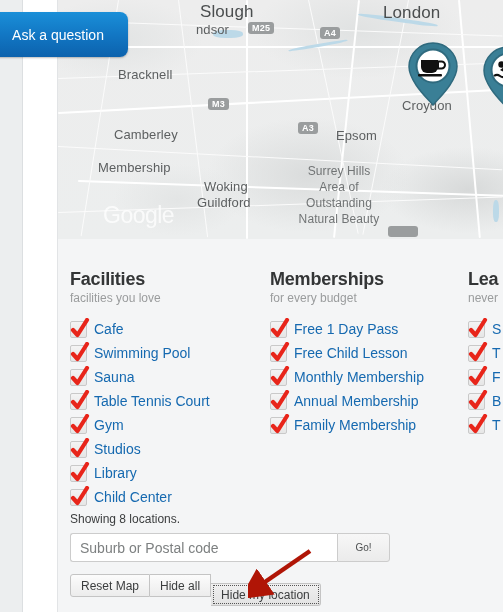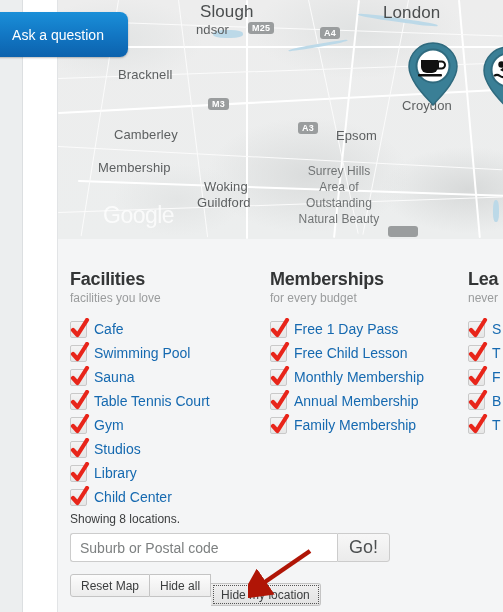--- a/index.html
+++ b/index.html
@@ -98,21 +98,21 @@
   #search-row{display:flex;width:320px;height:29px;}
   #search-input{
     flex:1;border:1px solid #ccc;border-right:none;background:#fff;
     border-radius:3px 0 0 3px;font-size:14px;color:#777a7b;
     padding:0 9px;font-family:"Liberation Sans", sans-serif;outline:none;
   }
   #search-input::placeholder{color:#7d8081;}
   #go-btn{
     width:53px;background:linear-gradient(180deg,#f7f7f7,#ebebeb);
     border:1px solid #ccc;border-radius:0 3px 3px 0;
-    font-size:18px;color:#4d5051;cursor:pointer;
+    font-size:10px;color:#4d5051;cursor:pointer;
     display:flex;align-items:center;justify-content:center;
     font-family:"Liberation Sans", sans-serif;
   }
   #btn-group{display:flex;margin-top:12px;}
   .gbtn{
     height:23px;padding:0 10px;
     background:linear-gradient(180deg,#fcfcfc,#ececec);
     border:1px solid #c4c4c4;
     font-size:12px;color:#3b3d3e;cursor:pointer;
     display:flex;align-items:center;justify-content:center;

